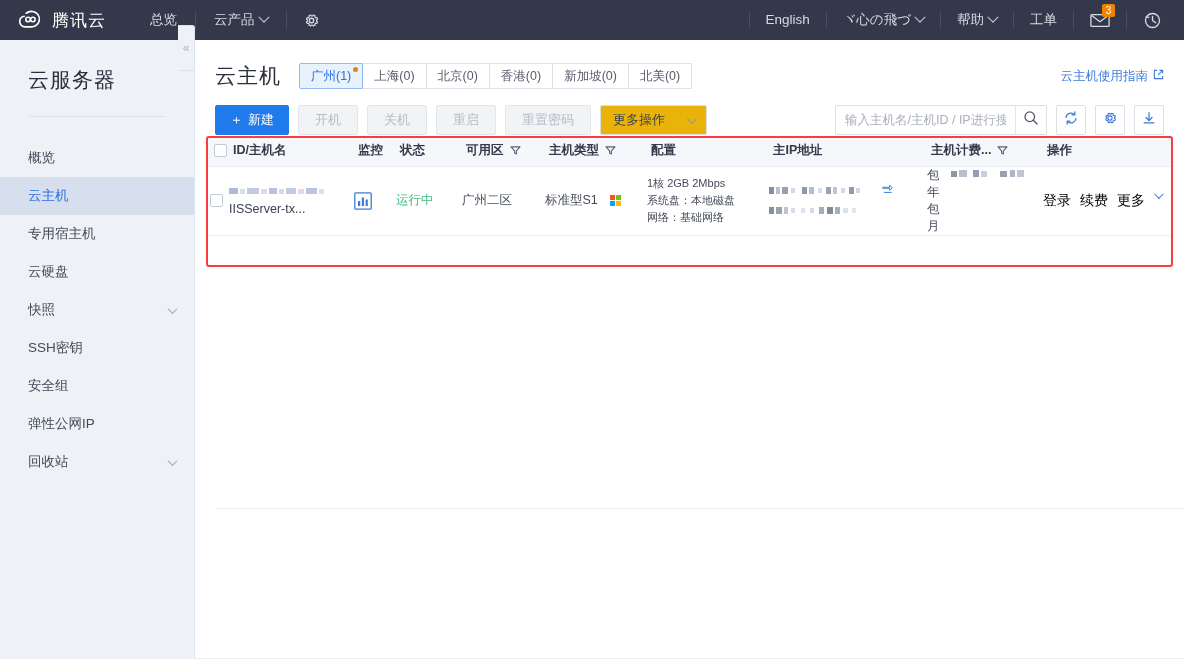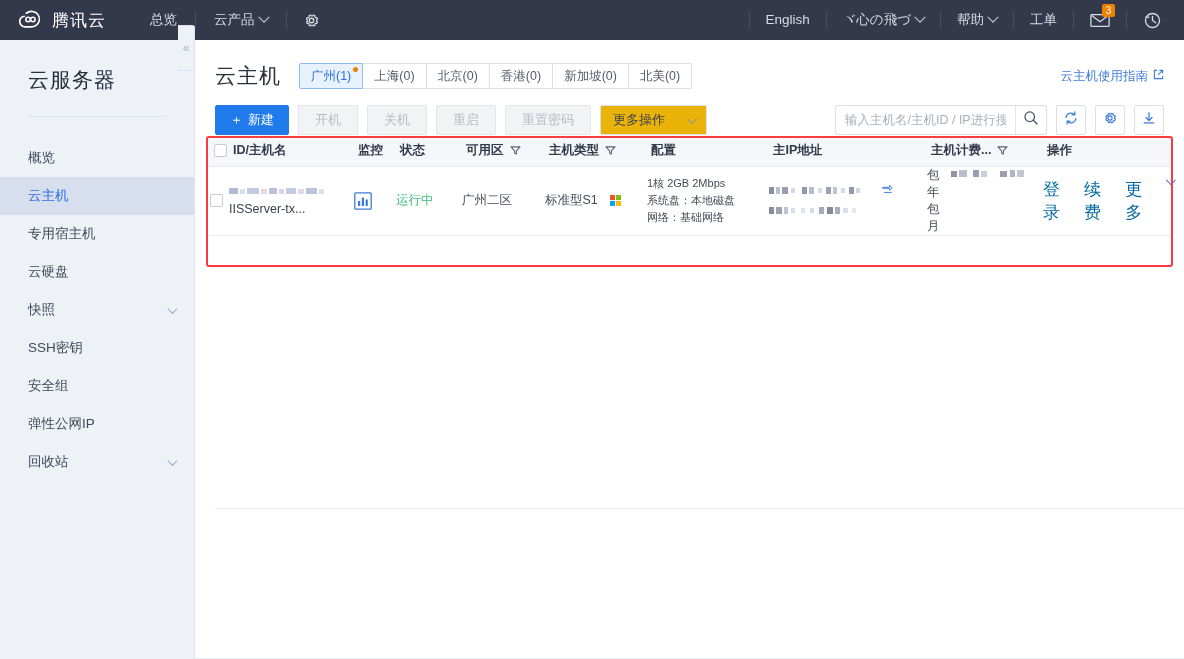--- a/index.html
+++ b/index.html
@@ -141,21 +141,21 @@
   .mon-ic { display:block; cursor:pointer; }
   .status-run { color:#3fbb7d; font-size:12.5px; }
   .cfg { line-height:17px; font-size:11px; color:#444a58; }
   .type-row { display:flex; align-items:center; gap:12px; }
   .win-logo { width:11px; height:11px; display:inline-grid; grid-template-columns:1fr 1fr; grid-template-rows:1fr 1fr; gap:1px; }
   .win-logo i { display:block; }
   .ip-stack { display:flex; flex-direction:column; gap:6px; }
   .ip-row { display:flex; align-items:center; gap:4px; }
   .pay-stack { display:flex; gap:4px; }
   .pay-label { font-size:12.5px; color:#444a58; }
-  .ops { display:flex; gap:9px; font-size:17px; color:#0369a1; }
+  .ops { display:flex; gap:9px; font-size:14px; color:#000000; }
   .ops span { cursor:pointer; }
   .ops .caret3 { width:7px; height:7px; border-right:1.4px solid #3c7bd9; border-bottom:1.4px solid #3c7bd9; transform:rotate(45deg) translateY(-2px); display:inline-block; }
 
   .footer-rule { position:absolute; left:215px; top:508px; width:969px; height:1px; background:#e9ecf1; }
   .footer-rule2 { position:absolute; left:195px; top:658px; width:989px; height:1px; background:#e9ecf1; }
 </style>
 </head>
 <body>
 
 <div class="page">

